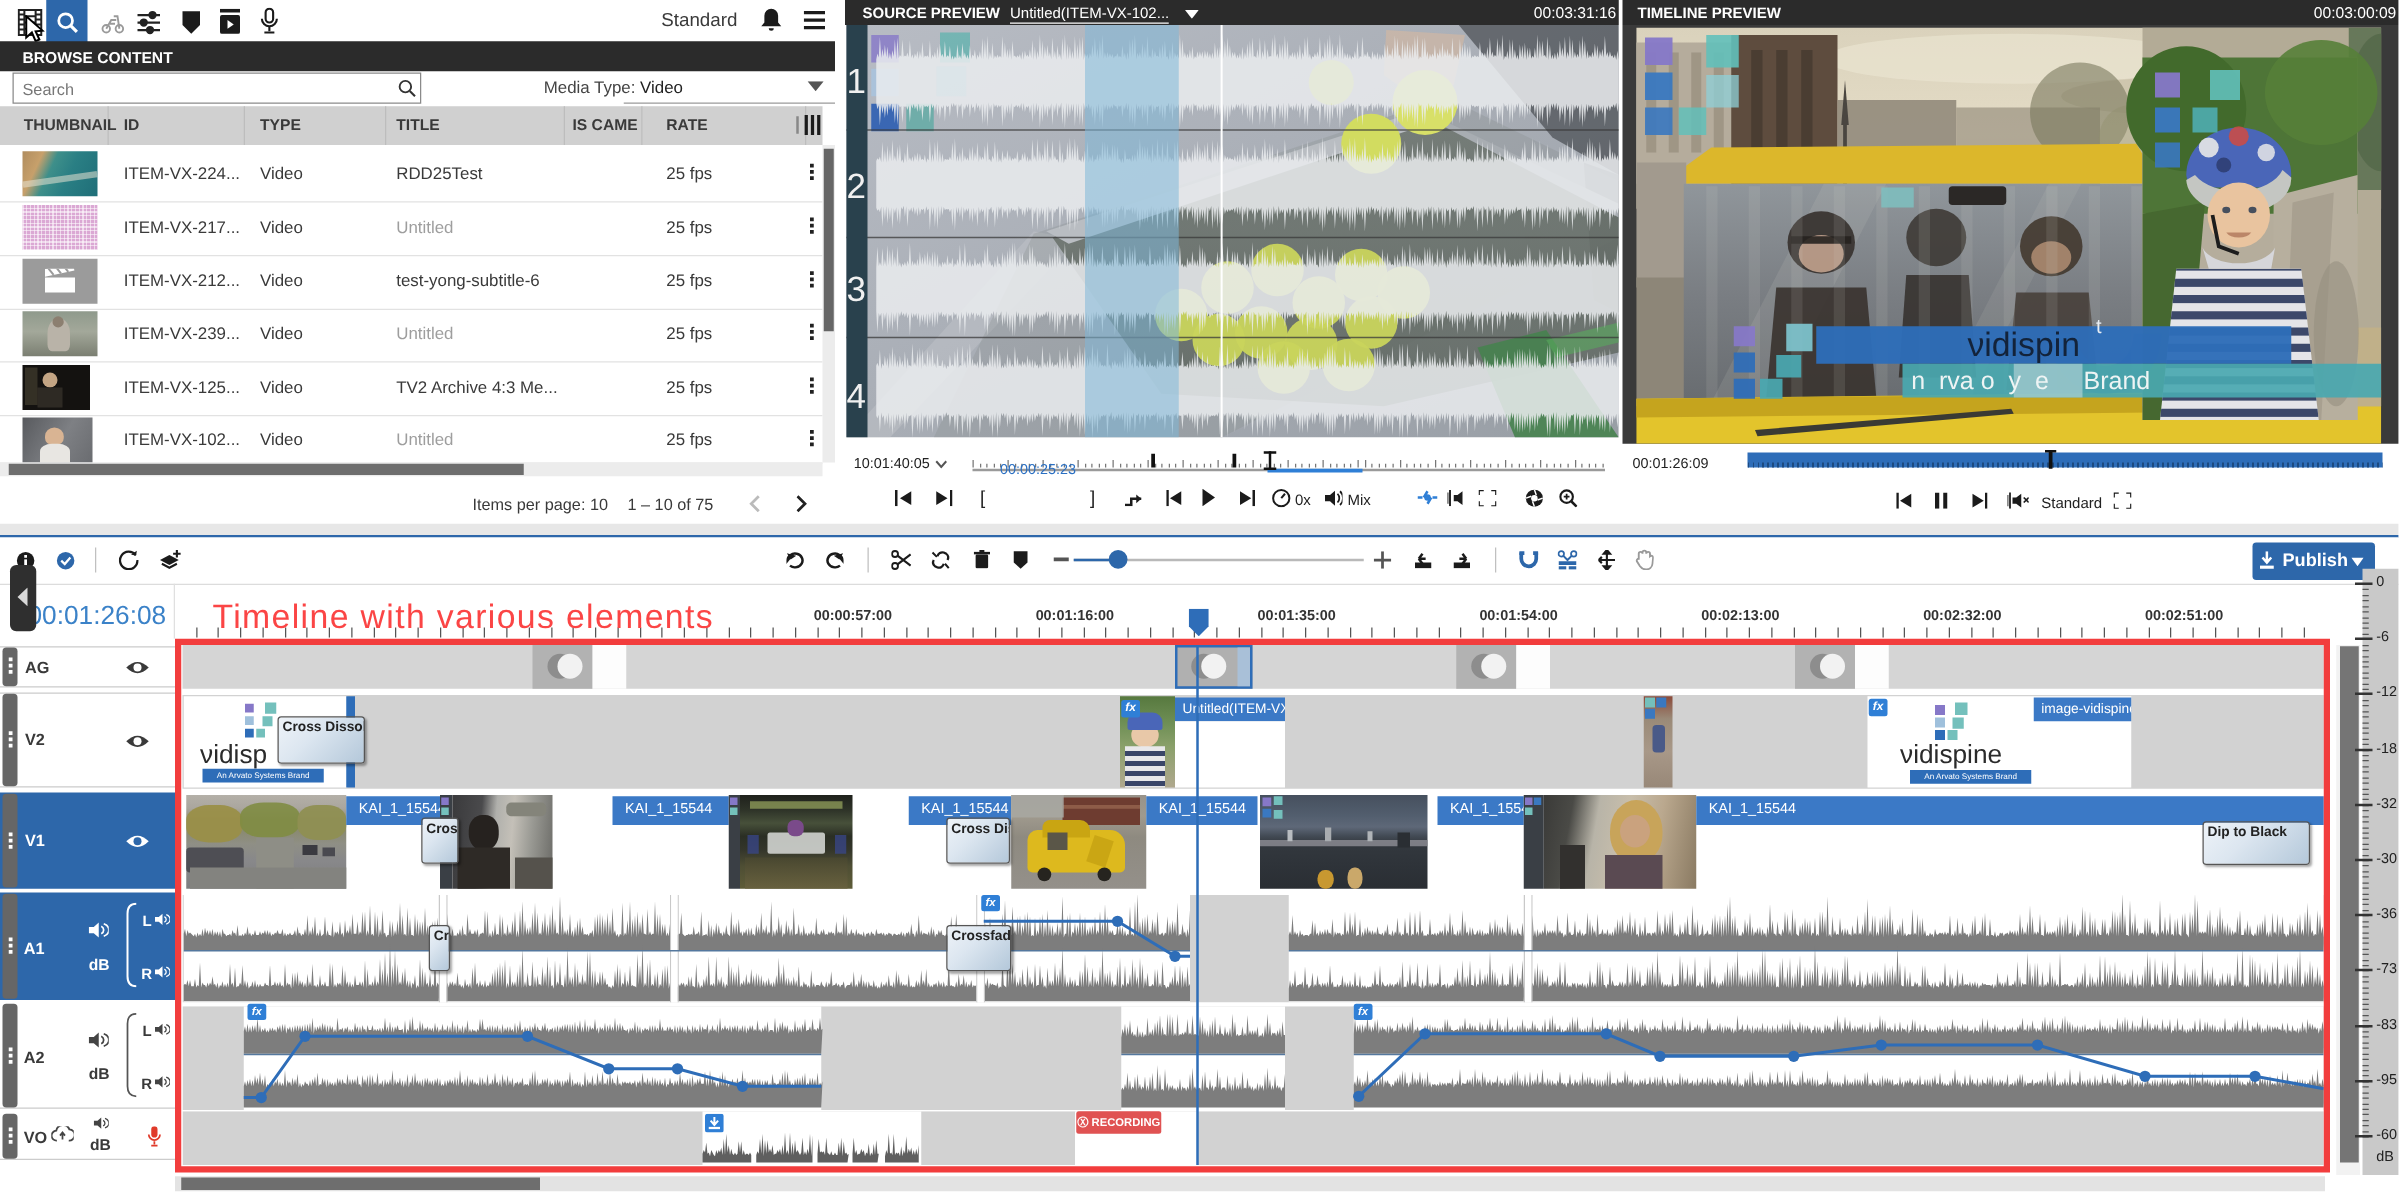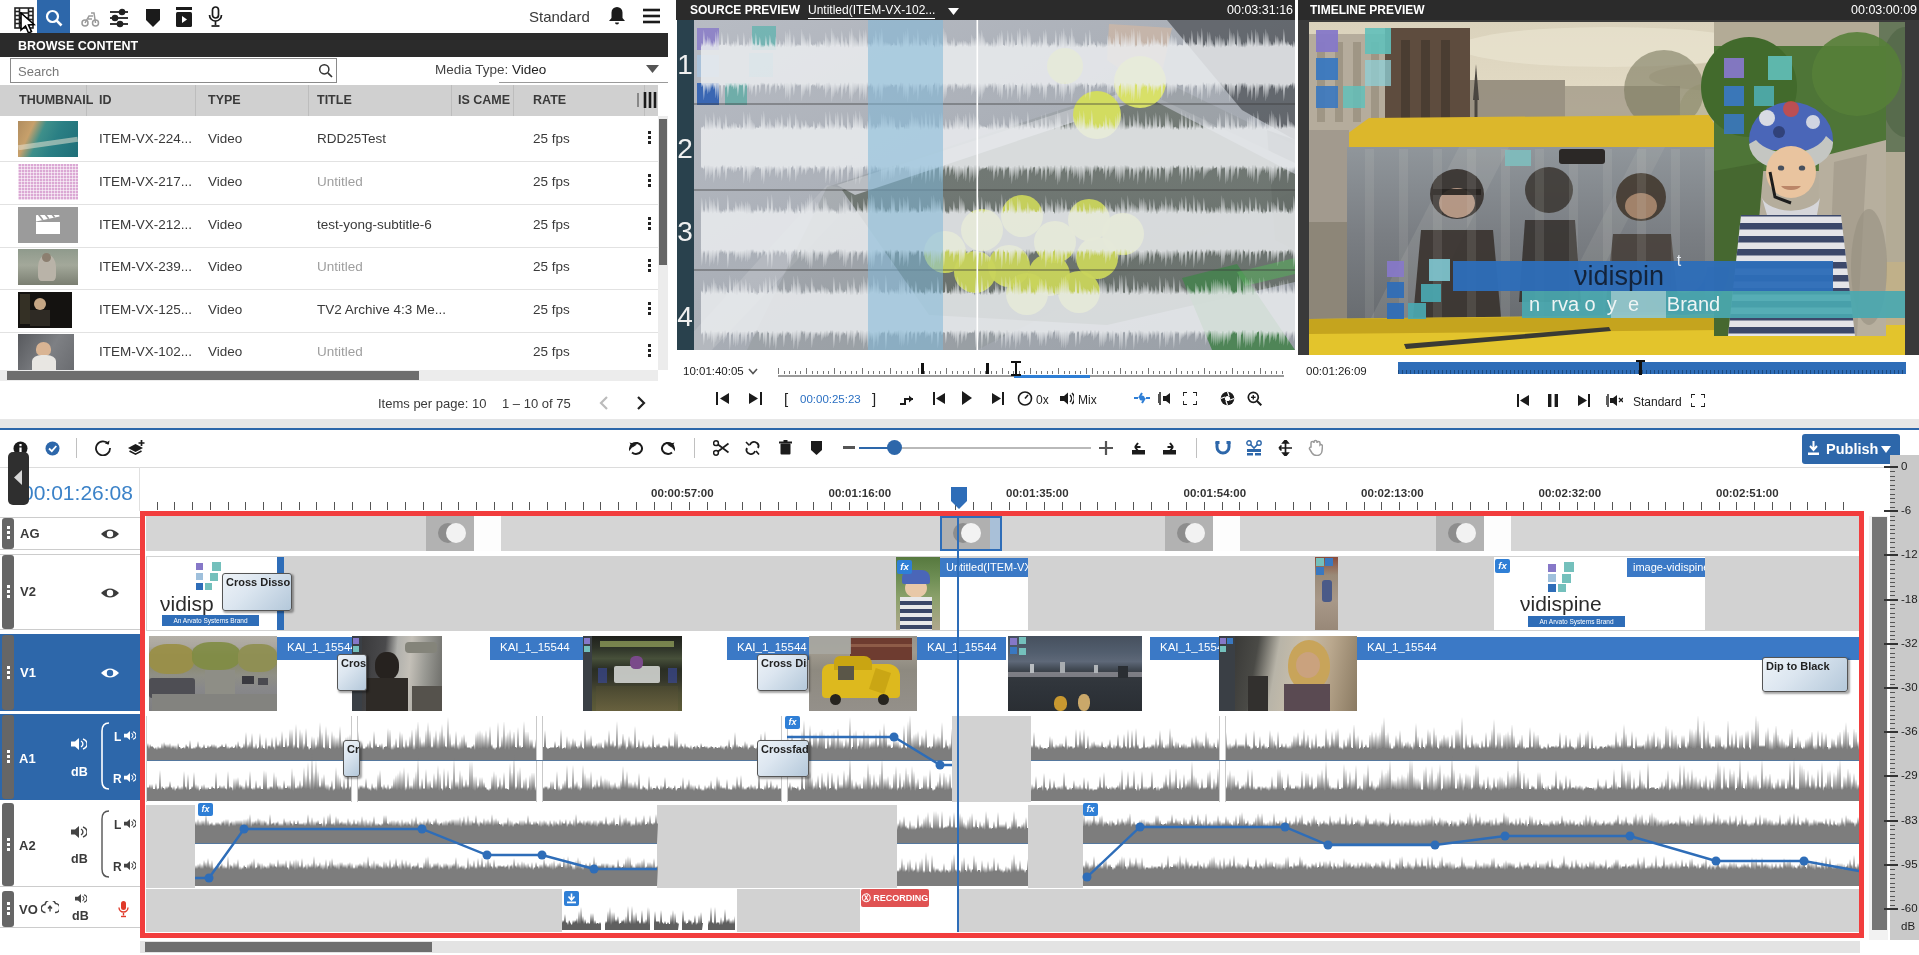--- a/index.html
+++ b/index.html
@@ -354,21 +354,21 @@
 <div class="abs" style="left:1011px;top:374px;width:10px;height:2px;background:#111;"></div>
 <svg class="abs" style="left:716px;top:392px" width="14" height="13" viewBox="0 0 14 13">
       <rect x="0" y="0" width="2" height="13" fill="#1b1b1b"></rect>
       <path d="M13,1 L4,6.5 L13,12 Z" fill="#1b1b1b"></path>
     </svg>
 <svg class="abs" style="left:748px;top:392px" width="14" height="13" viewBox="0 0 14 13">
       <rect x="12" y="0" width="2" height="13" fill="#1b1b1b"></rect>
       <path d="M1,1 L10,6.5 L1,12 Z" fill="#1b1b1b"></path>
     </svg>
 <div class="abs" style="left:784px;top:390px;font-size:15px;color:#222;">[</div>
-<div class="abs" style="left:800px;top:393px;font-size:11.5px;color:#2a6fc2;">00:00:25:23</div>
+<div class="abs" style="left:800px;top:370px;font-size:11.5px;color:#2a6fc2;">00:00:25:23</div>
 <div class="abs" style="left:872px;top:390px;font-size:15px;color:#222;">]</div>
 <svg class="abs" style="left:899px;top:392px" width="15" height="13" viewBox="0 0 15 13">
       <path d="M1,12 L6,12 L6,7 L14,7" fill="none" stroke="#1b1b1b" stroke-width="2"></path>
       <path d="M10,3.5 L14,7 L10,10.5 Z" fill="#1b1b1b"></path>
     </svg>
 <svg class="abs" style="left:933px;top:392px" width="13" height="13" viewBox="0 0 13 13">
       <rect x="0" y="0" width="2" height="13" fill="#1b1b1b"></rect>
       <path d="M12,1 L3,6.5 L12,12 Z" fill="#1b1b1b"></path>
     </svg>
 <svg class="abs" style="left:961px;top:391px" width="12" height="14" viewBox="0 0 12 14">
@@ -766,20 +766,21 @@
     <div class="abs" style="left:1807.2px;top:502px;width:1px;height:8px;background:#555;"></div>
     <div class="abs" style="left:1825.0px;top:502px;width:1px;height:8px;background:#555;"></div>
     <div class="abs" style="left:1842.8px;top:502px;width:1px;height:8px;background:#555;"></div>
 <div class="abs" style="left:651px;top:487px;font-size:11.5px;color:#333;font-weight:bold;">00:00:57:00</div>
 <div class="abs" style="left:828.5px;top:487px;font-size:11.5px;color:#333;font-weight:bold;">00:01:16:00</div>
 <div class="abs" style="left:1006px;top:487px;font-size:11.5px;color:#333;font-weight:bold;">00:01:35:00</div>
 <div class="abs" style="left:1183.5px;top:487px;font-size:11.5px;color:#333;font-weight:bold;">00:01:54:00</div>
 <div class="abs" style="left:1361px;top:487px;font-size:11.5px;color:#333;font-weight:bold;">00:02:13:00</div>
 <div class="abs" style="left:1538.5px;top:487px;font-size:11.5px;color:#333;font-weight:bold;">00:02:32:00</div>
 <div class="abs" style="left:1716px;top:487px;font-size:11.5px;color:#333;font-weight:bold;">00:02:51:00</div>
+<div class="abs" style="left:170px;top:478px;font-size:27px;color:#fb4545;letter-spacing:1.1px;">Timeline with various elements</div>
 <svg class="abs" style="left:951px;top:487px" width="16" height="22" viewBox="0 0 16 22">
       <path d="M0,0 L16,0 L16,14 L8,22 L0,14 Z" fill="#2e6db8"></path>
     </svg>
 <div class="abs" style="left:0px;top:511px;width:140px;height:427px;background:#fff;"></div>
 <div class="abs" style="left:0px;top:517px;width:140px;height:33px;background:#fff;border-top:1px solid #ccc;border-bottom:1px solid #ccc;"></div>
 <div class="abs" style="left:2px;top:518px;width:12px;height:31px;background:#666;border-radius:3px;"></div>
 <div class="abs" style="left:7px;top:526px;width:2.5px;height:2.5px;background:#fff;box-shadow:0 5px 0 #fff,0 10px 0 #fff;"></div>
 <div class="abs" style="left:20px;top:526px;font-size:13px;font-weight:bold;color:#3a3a3a;">AG</div>
 <svg class="abs" style="left:100px;top:527px" width="20" height="14" viewBox="0 0 20 14">
 <path d="M1,7 Q10,-2 19,7 Q10,16 1,7 Z" fill="#3a3a3a"></path>
@@ -1219,20 +1220,20 @@
 <div class="abs" style="left:1901px;top:548.4px;font-size:11.5px;color:#222;">-12</div>
 <div class="abs" style="left:1884px;top:598.6px;width:14px;height:2px;background:#333;"></div>
 <div class="abs" style="left:1901px;top:592.6px;font-size:11.5px;color:#222;">-18</div>
 <div class="abs" style="left:1884px;top:642.8px;width:14px;height:2px;background:#333;"></div>
 <div class="abs" style="left:1901px;top:636.8px;font-size:11.5px;color:#222;">-32</div>
 <div class="abs" style="left:1884px;top:687.0px;width:14px;height:2px;background:#333;"></div>
 <div class="abs" style="left:1901px;top:681.0px;font-size:11.5px;color:#222;">-30</div>
 <div class="abs" style="left:1884px;top:731.2px;width:14px;height:2px;background:#333;"></div>
 <div class="abs" style="left:1901px;top:725.2px;font-size:11.5px;color:#222;">-36</div>
 <div class="abs" style="left:1884px;top:775.4px;width:14px;height:2px;background:#333;"></div>
-<div class="abs" style="left:1901px;top:769.4px;font-size:11.5px;color:#222;">-29</div>
+<div class="abs" style="left:1901px;top:769.4px;font-size:11.5px;color:#222;">-73</div>
 <div class="abs" style="left:1884px;top:819.6px;width:14px;height:2px;background:#333;"></div>
 <div class="abs" style="left:1901px;top:813.6px;font-size:11.5px;color:#222;">-83</div>
 <div class="abs" style="left:1884px;top:863.8px;width:14px;height:2px;background:#333;"></div>
 <div class="abs" style="left:1901px;top:857.8px;font-size:11.5px;color:#222;">-95</div>
 <div class="abs" style="left:1884px;top:908.0px;width:14px;height:2px;background:#333;"></div>
 <div class="abs" style="left:1901px;top:902.0px;font-size:11.5px;color:#222;">-60</div>
 <div class="abs" style="left:1901px;top:920px;font-size:11.5px;color:#222;">dB</div>
 </div>
 </body></html>

